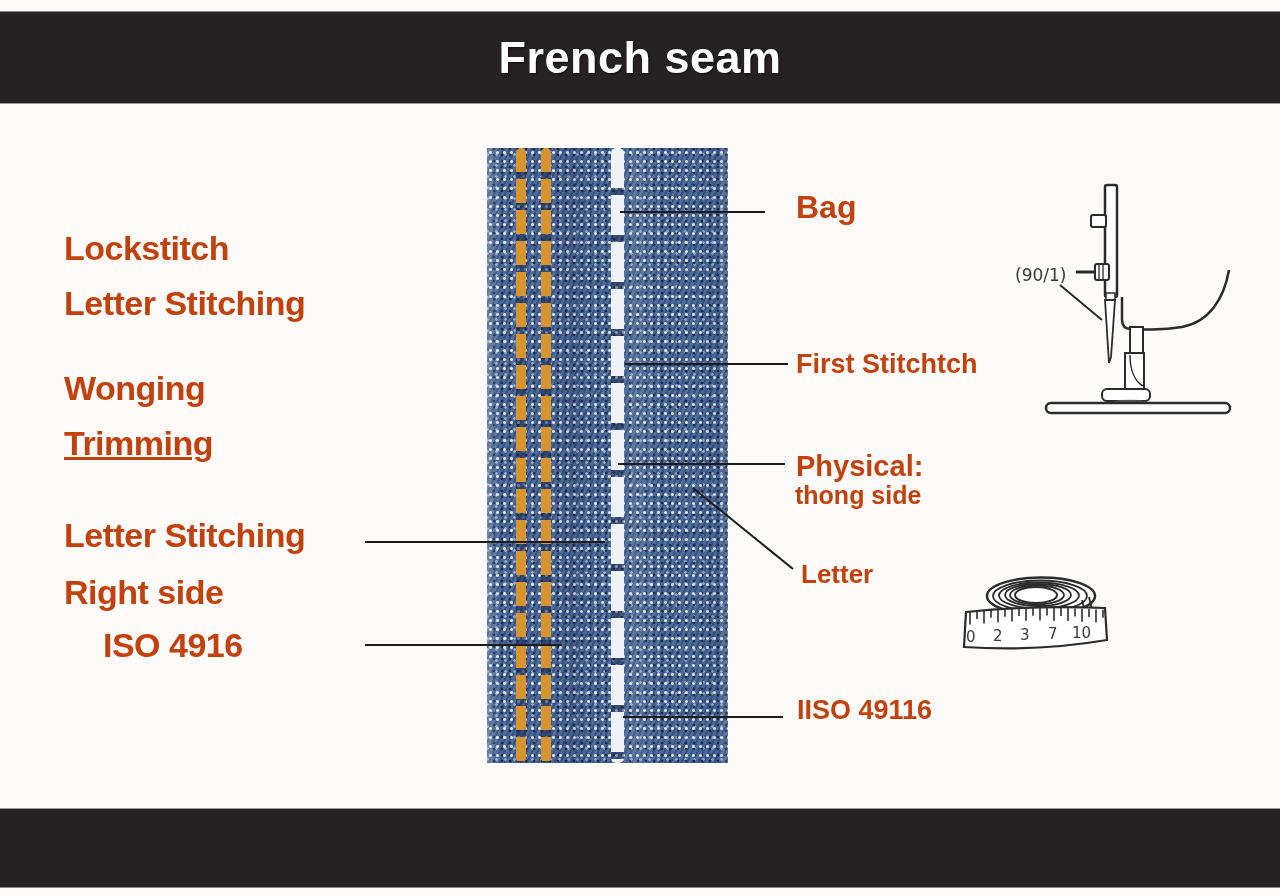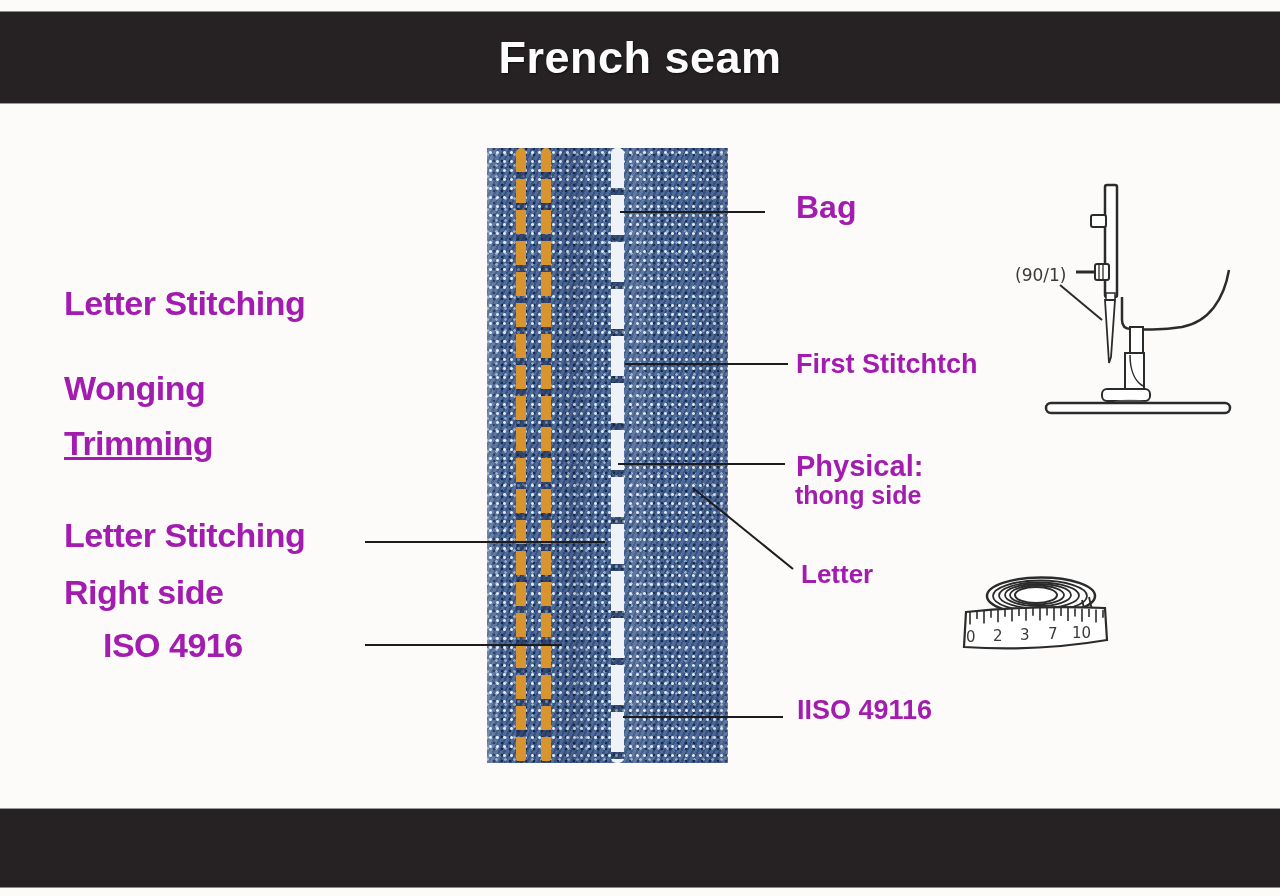--- a/index.html
+++ b/index.html
@@ -16,21 +16,21 @@
   .bar { position:absolute; left:0; width:1280px; background:#262223; }
   .bar.top { top:11px; height:93px; display:flex; align-items:center; justify-content:center; border-top:1px solid #8a8a8a; border-bottom:1px solid #9a9a9a;}
   .bar.bottom { top:808px; height:80px; border-top:1px solid #9a9a9a; border-bottom:1px solid #8a8a8a;}
   .page-title {
     color:#fdfdfd; font-size:45px; font-weight:bold; letter-spacing:0.5px;
     text-shadow:1px 1px 2px rgba(0,0,0,0.6);
   }
 
   
   .lbl {
-    position:absolute; color:#a21caf; font-weight:bold; white-space:nowrap; line-height:1;
+    position:absolute; color:#c2410c; font-weight:bold; white-space:nowrap; line-height:1;
   }
   .lbl.l { font-size:34px; letter-spacing:-0.5px; left:64px; }
   #lbl-lockstitch { top:231px; }
   #lbl-first-stitching { top:286px; }
   #lbl-wonging { top:371px; }
   #lbl-trimming { top:426px;text-decoration:underline; }
   #lbl-second-stitching { top:518px; }
   #lbl-right-side { top:575px; }
   #lbl-iso-4916 { top:628px;margin-left:39px; }
 
@@ -87,20 +87,21 @@
 </style>
 </head>
 <body>
 
 <div class="page">
 
   <div class="bar top">
     <div class="page-title">French seam</div>
   </div>
 
+  <div class="lbl l" id="lbl-lockstitch">Lockstitch</div>
   <div class="lbl l" id="lbl-first-stitching">Letter Stitching</div>
   <div class="lbl l" id="lbl-wonging">Wonging</div>
   <div class="lbl l" id="lbl-trimming">Trimming</div>
   <div class="lbl l" id="lbl-second-stitching">Letter Stitching</div>
   <div class="lbl l" id="lbl-right-side">Right side</div>
   <div class="lbl l" id="lbl-iso-4916">ISO 4916</div>
 
   <div class="denim">
     <div class="stitch orange" id="orange-1"></div>
     <div class="stitch orange" id="orange-2"></div>

